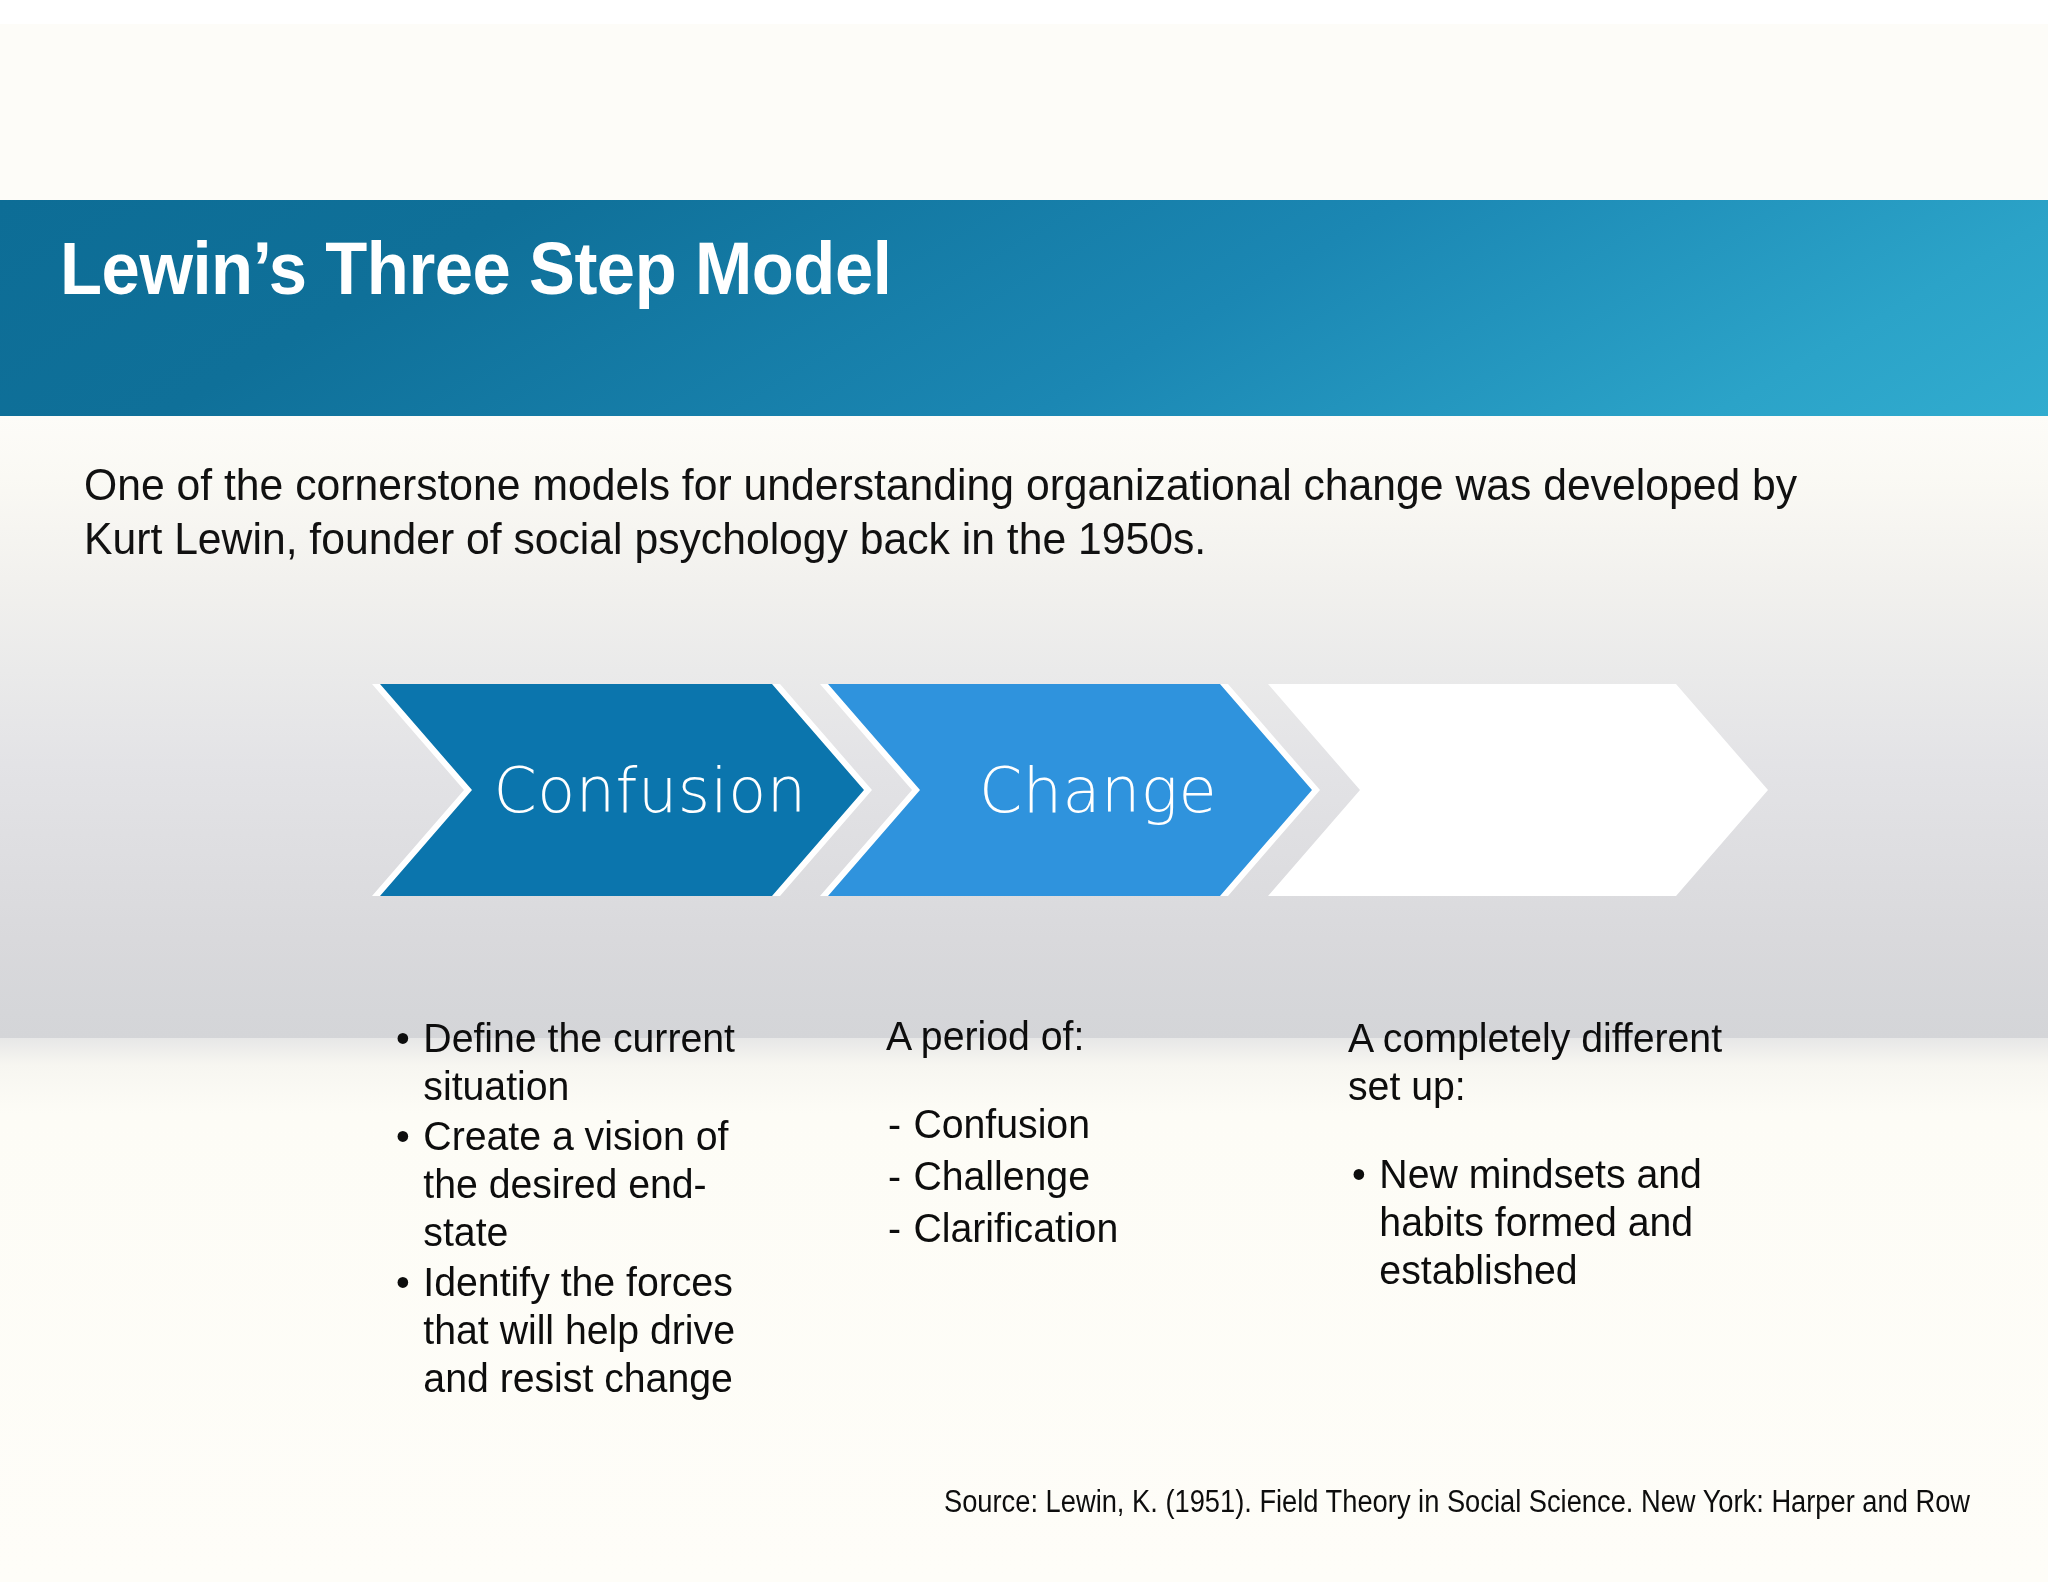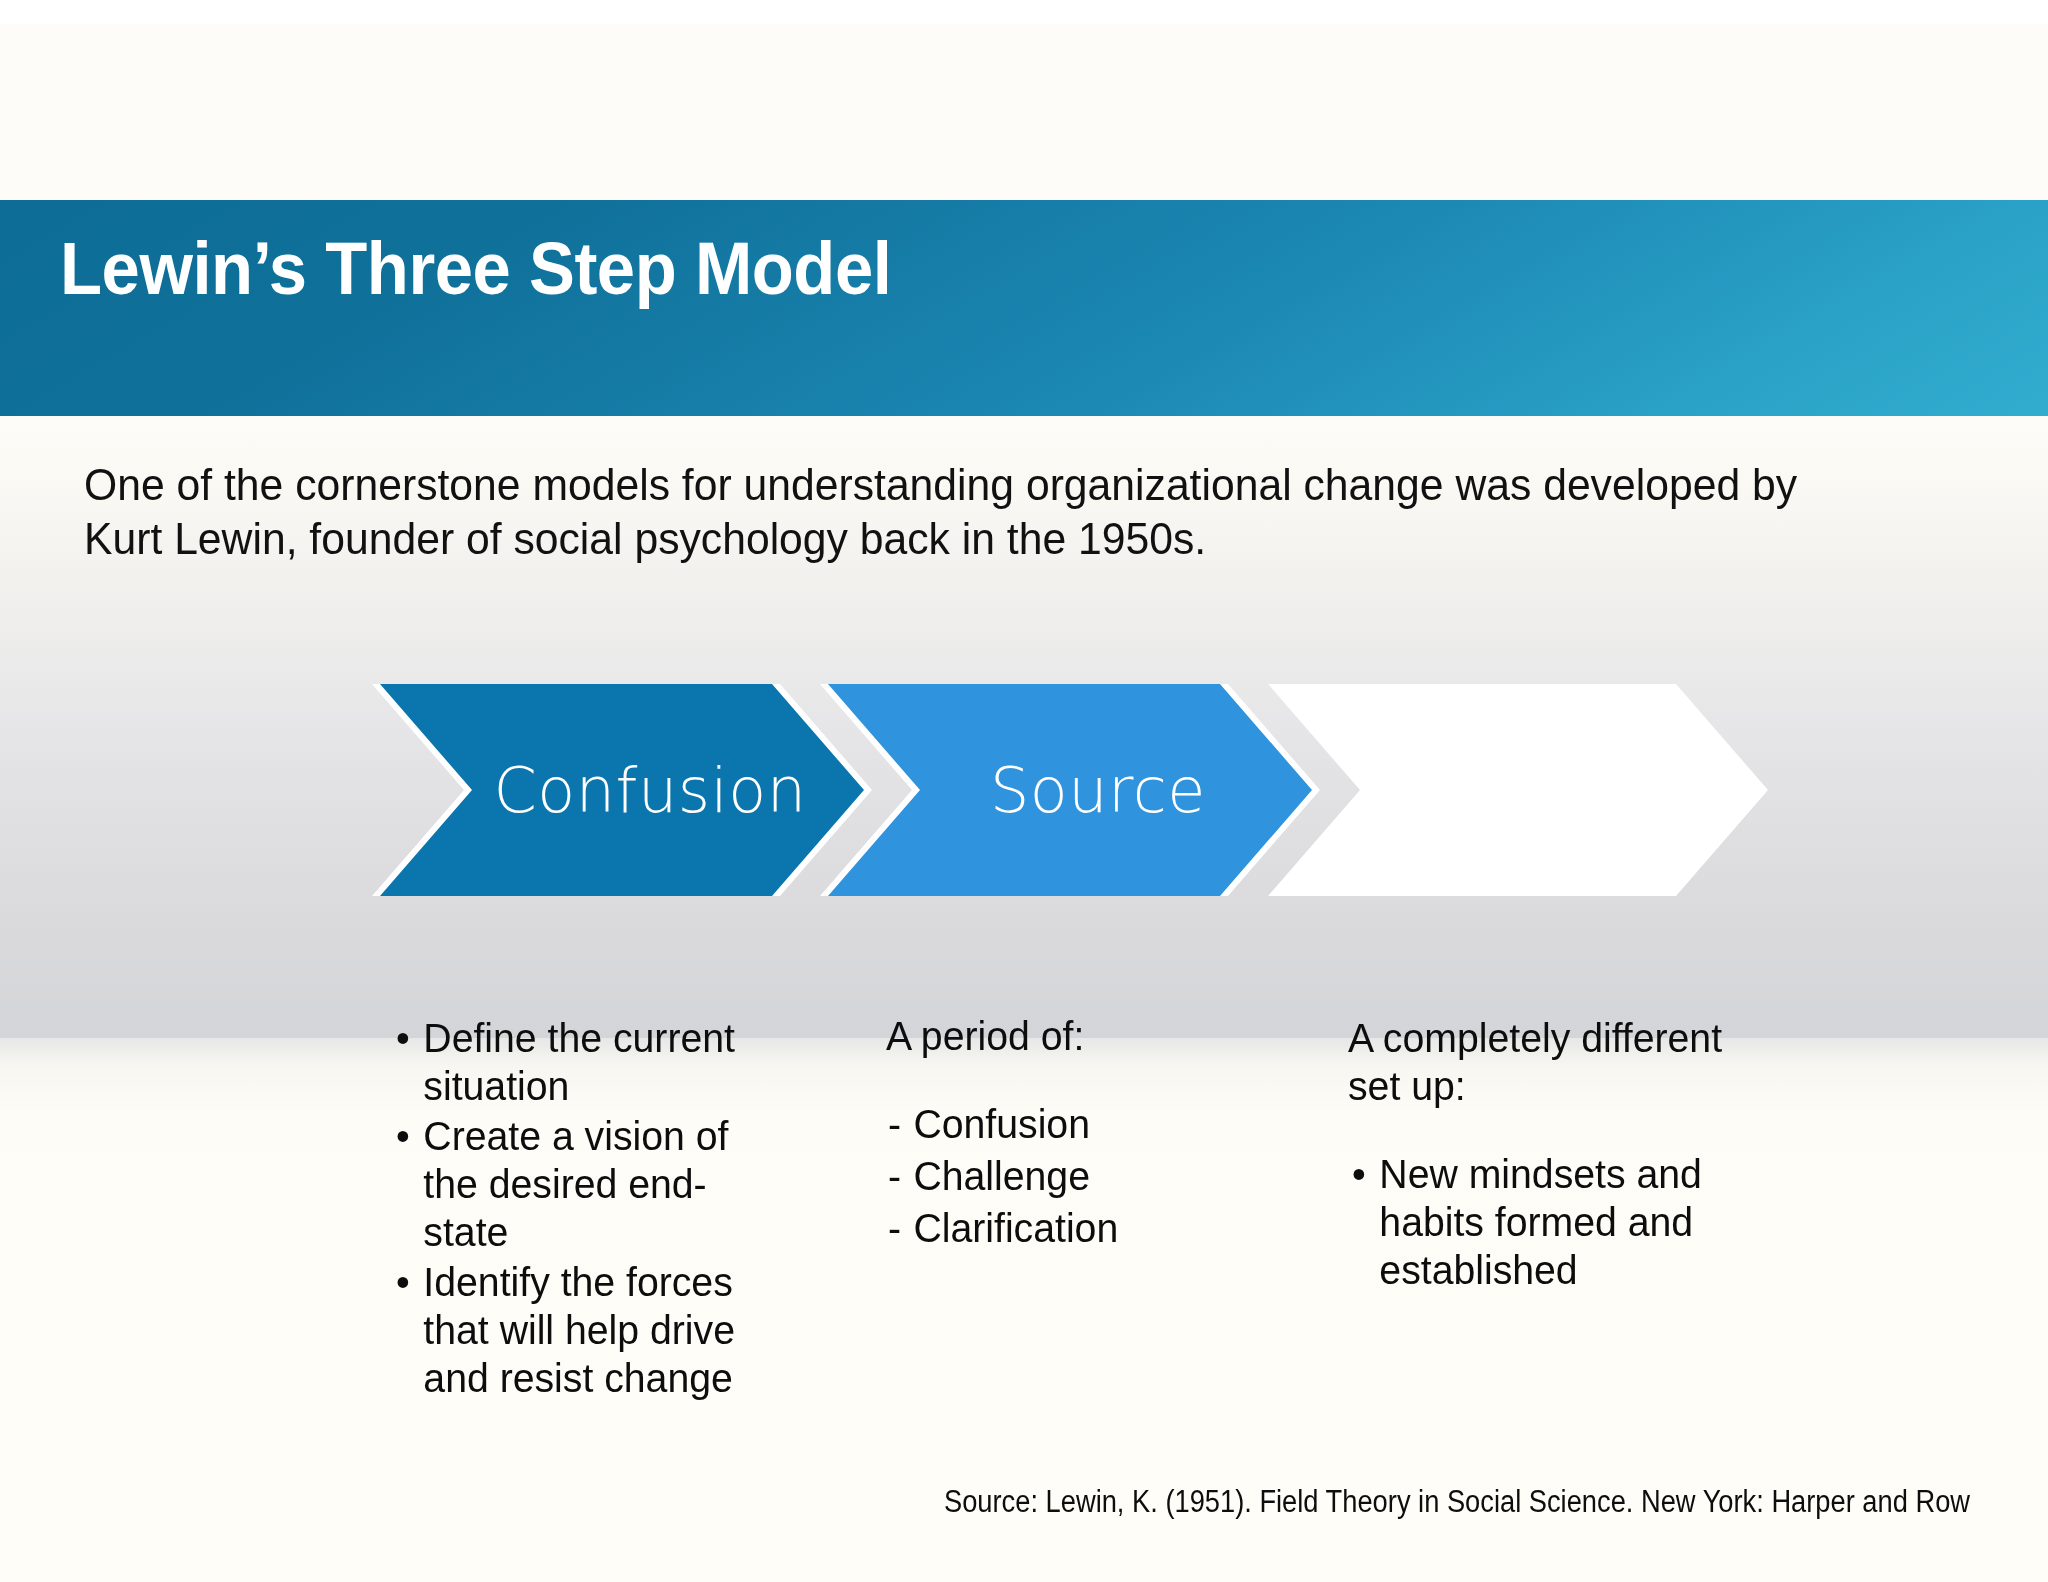--- a/index.html
+++ b/index.html
@@ -234,21 +234,21 @@
 
   <div class="chevron-row">
 
     <div class="chev-outline" id="chev-outline-1"></div>
     <div class="chev" id="chev-1">
       <span class="chev-label">Confusion</span>
     </div>
 
     <div class="chev-outline" id="chev-outline-2"></div>
     <div class="chev" id="chev-2">
-      <span class="chev-label">Source</span>
+      <span class="chev-label">Change</span>
     </div>
 
     <div class="chev-outline" id="chev-outline-3"></div>
 
   </div>
 
   <div class="col" id="col-1">
     <ul class="bullets">
       <li>Define the current situation</li>
       <li>Create a vision of the desired end-state</li>

